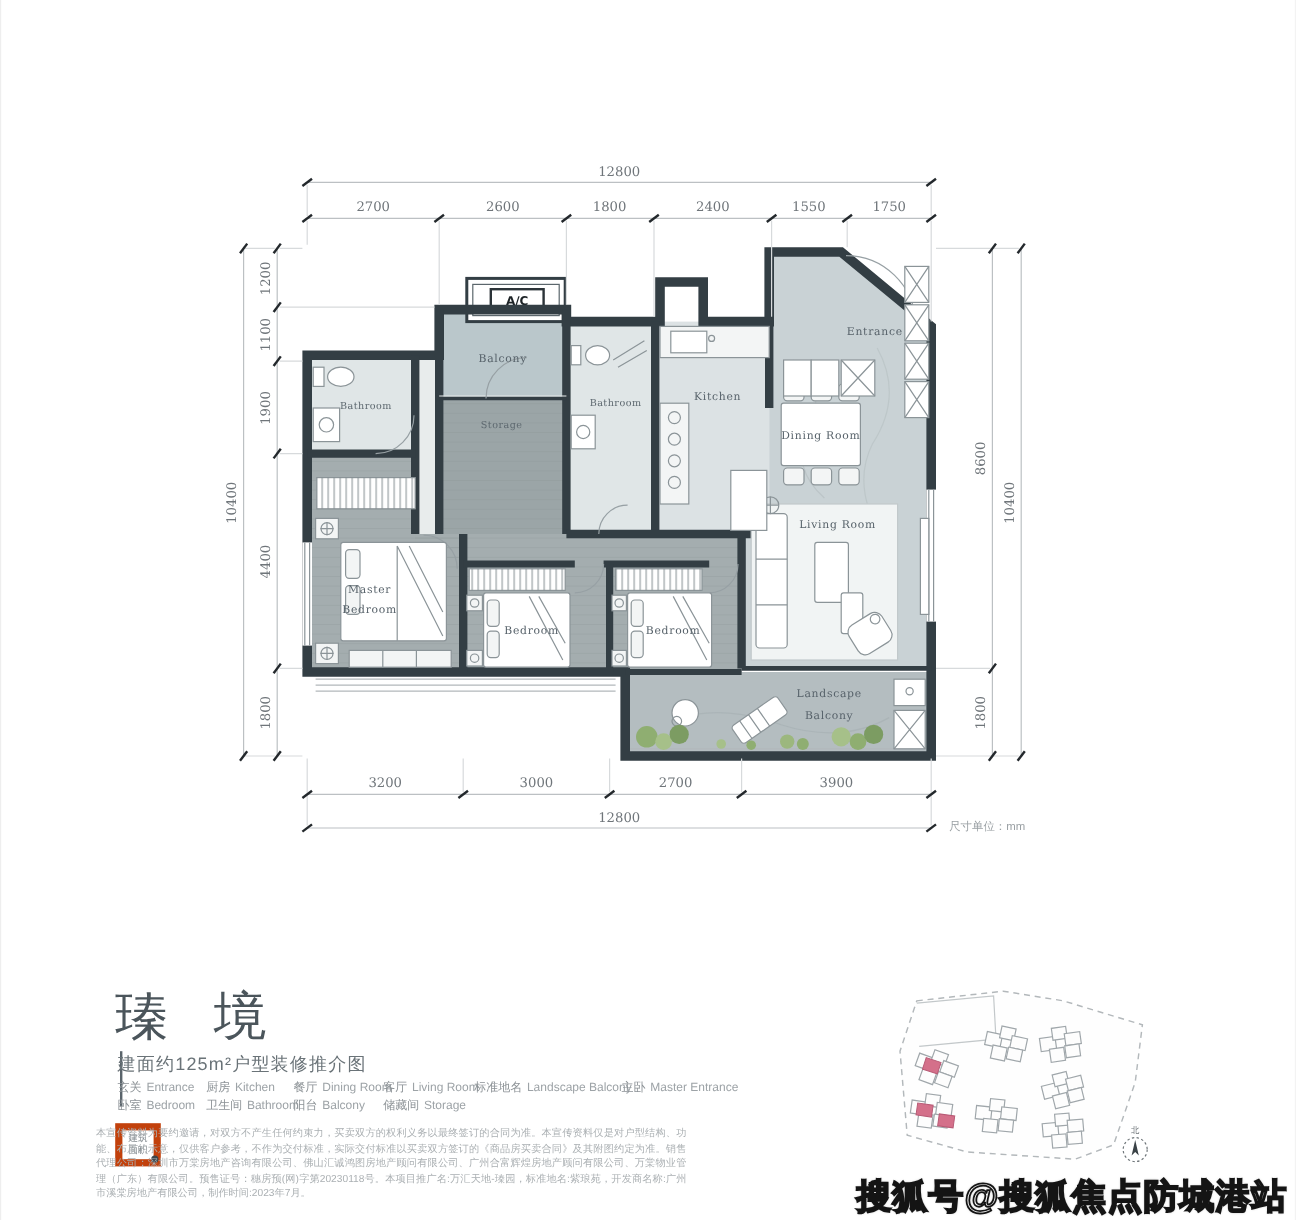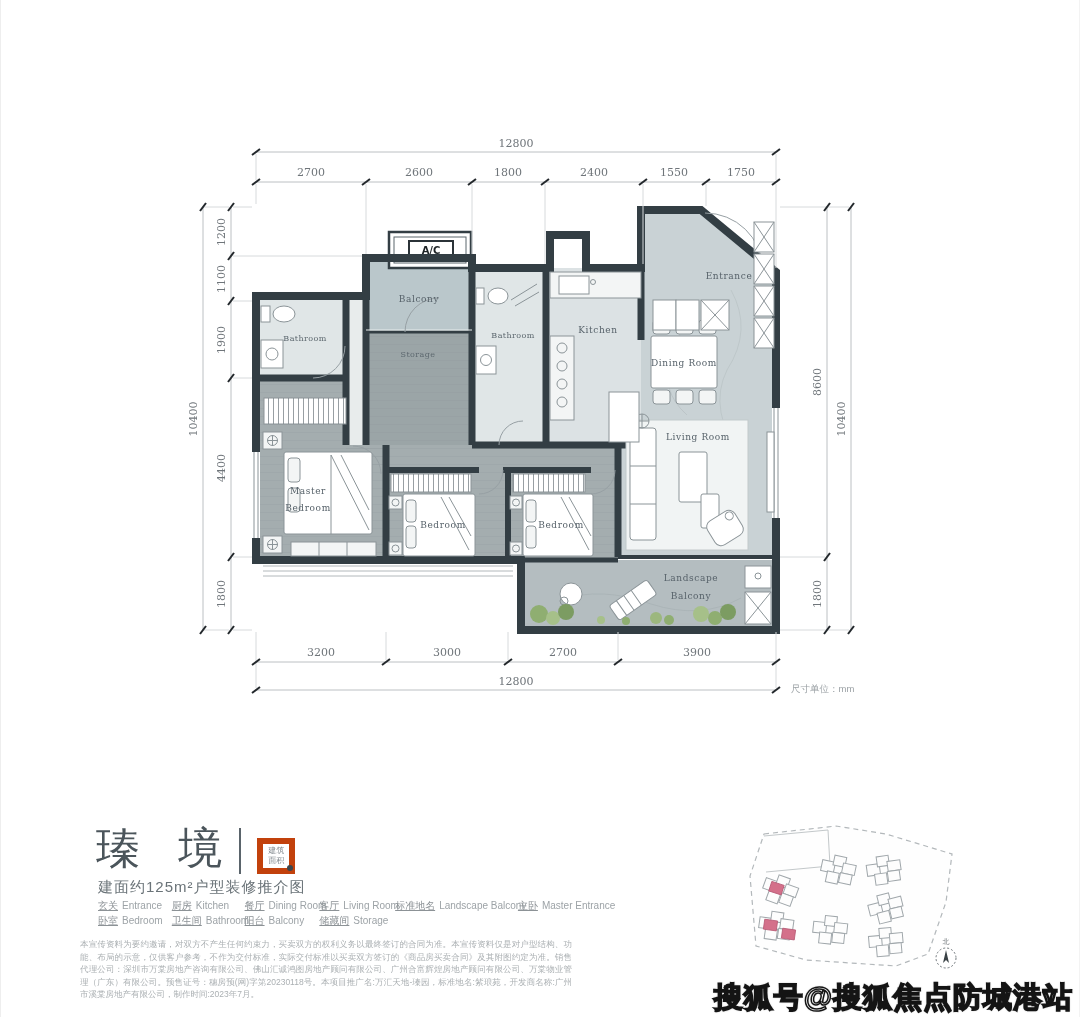--- a/index.html
+++ b/index.html
@@ -12,33 +12,33 @@
   .fn2{fill:#ffffff;stroke:#8b9498;stroke-width:1;}
   .ln{stroke:#8b9498;stroke-width:1;fill:none;}
   .arc{stroke:#97a0a4;stroke-width:1;fill:none;}
   .dl{stroke:#bcc0c3;stroke-width:1;fill:none;}
   .ext{stroke:#d7dadc;stroke-width:1;}
   .tick{stroke:#23282c;stroke-width:2;}
   .dt{font:11px "DejaVu Serif","Liberation Serif",serif;fill:#6f757a;}
   .rl{font:9px "DejaVu Serif","Liberation Serif",serif;fill:#57626a;letter-spacing:.6px;text-anchor:middle;}
   .rls{font:8px "DejaVu Serif","Liberation Serif",serif;fill:#5d686f;letter-spacing:.4px;text-anchor:middle;}
   
-  .title-row{position:absolute;left:95px;top:824px;display:flex;align-items:flex-start;color:#4b555b;}
+  .title-row{position:absolute;left:95px;top:824px;display:flex;align-items:flex-start;color:#4b555b;flex-direction:column;}
   .t-name{font-size:44px;font-weight:500;letter-spacing:13px;line-height:1.1;color:#4b555b;}
   .t-div{width:2px;height:46px;background:#5a646b;margin:4px 16px 0 4px;}
   .t-badge{position:relative;margin-top:14px;width:26px;border:6px solid #c2410c;color:#80888d;
            font-size:8px;line-height:10px;text-align:center;padding:2px 0;}
   .t-dot{position:absolute;right:-4px;bottom:-3px;width:6px;height:6px;border-radius:50%;background:#3c464c;}
   .t-area{font-size:50px;font-weight:400;color:#565f65;line-height:1;margin-left:10px;margin-top:-2px;}
   .t-area sup{font-size:22px;}
   .subtitle{position:absolute;left:97px;top:878px;font-size:15px;color:#6a7378;letter-spacing:1px;}
   .legend{position:absolute;left:97px;top:899px;font-size:10px;white-space:nowrap;}
   .legend .row{height:15px;}
   .lg-item{display:inline-block;}
-  .lg-zh{color:#8c9296;margin-right:4px;text-decoration:underline;}
+  .lg-zh{color:#8c9296;margin-right:4px;}
   .lg-en{color:#9da3a7;}
   .disclaimer{position:absolute;left:79px;top:938px;width:492px;font-size:8.5px;line-height:12.5px;
               color:#abb0b3;text-align:justify;}
   .watermark{position:absolute;right:6px;top:978px;font-size:29px;font-weight:700;letter-spacing:1px;
              color:#ffffff;-webkit-text-stroke:1.5px #141414;text-shadow:0 0 2px rgba(0,0,0,.55);
              white-space:nowrap;}
 </style>
 </head>
 <body>
 

